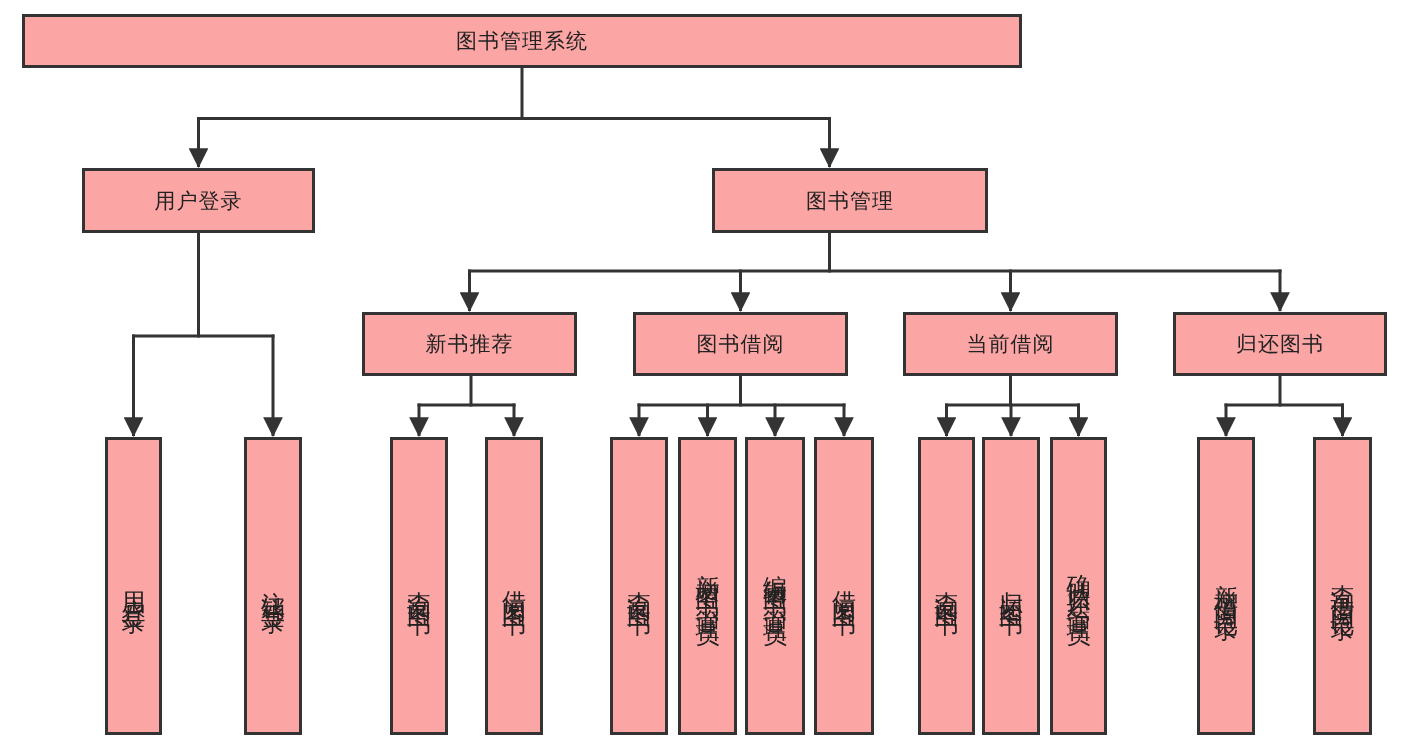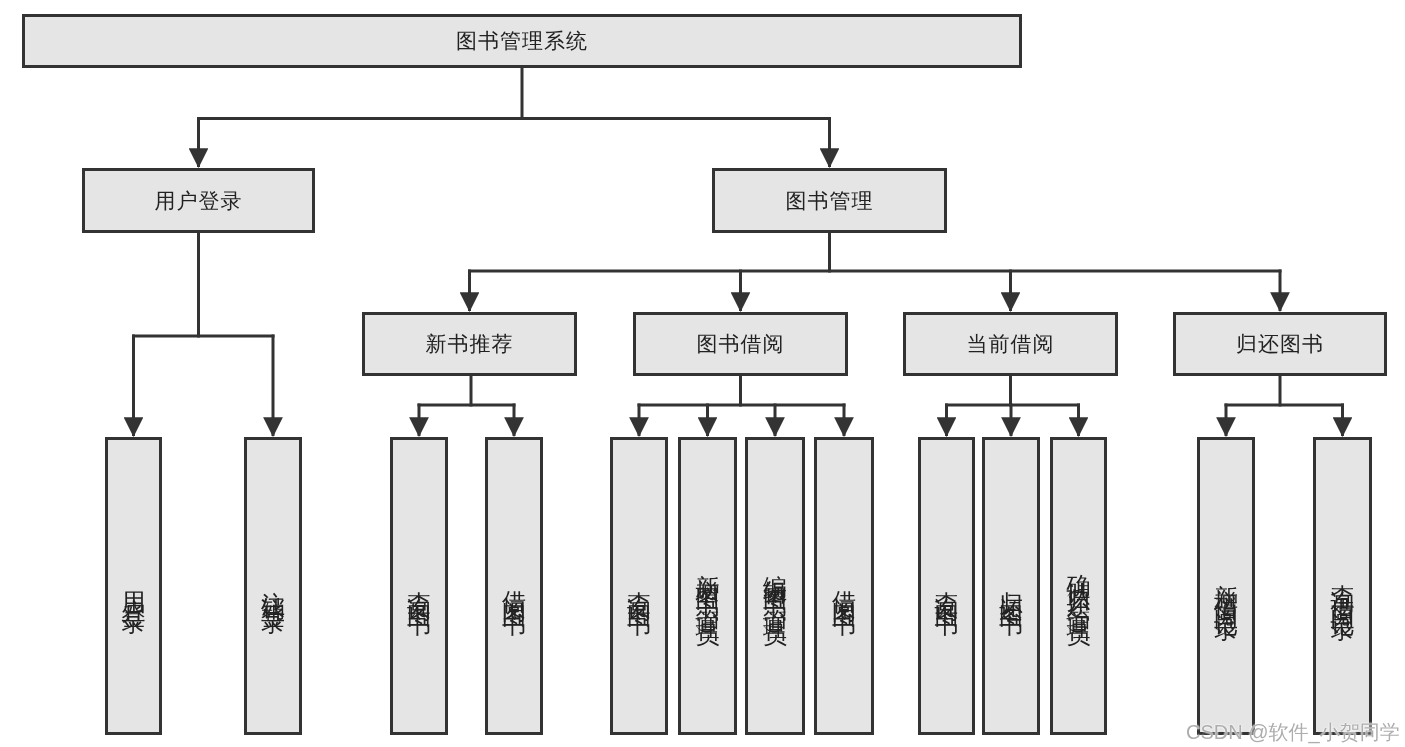--- a/index.html
+++ b/index.html
@@ -13,21 +13,21 @@
   }
   .connectors {
     position: absolute;
     left: 0; top: 0;
     width: 1405px; height: 747px;
   }
   .node, .leaf {
     position: absolute;
     box-sizing: border-box;
     border: 3px solid #333333;
-    background: #e5e5e5;
+    background: #fca5a5;
     display: flex;
     align-items: center;
     justify-content: center;
     color: #222222;
   }
   .node { font-size: 21px; letter-spacing: 1px; }
   .leaf { font-size: 24px; }
   .vlabel {
     writing-mode: vertical-rl;
     text-orientation: mixed;
@@ -113,21 +113,21 @@
     </g>
   </svg>
 
   <div class="node" style="left:22px; top:14px; width:1000px; height:54px;">
     <span>图书管理系统</span>
   </div>
 
   <div class="node" style="left:82px; top:168px; width:233px; height:65px;">
     <span>用户登录</span>
   </div>
-  <div class="node" style="left:712px; top:168px; width:235px; height:65px;">
+  <div class="node" style="left:712px; top:168px; width:276px; height:65px;">
     <span>图书管理</span>
   </div>
 
   <div class="node" style="left:362px; top:312px; width:215px; height:64px;text-align:right;">
     <span>新书推荐</span>
   </div>
   <div class="node" style="left:633px; top:312px; width:215px; height:64px;">
     <span>图书借阅</span>
   </div>
   <div class="node" style="left:903px; top:312px; width:215px; height:64px;">
@@ -174,15 +174,14 @@
     <span class="vlabel">确认归还（管理员）</span>
   </div>
 
   <div class="leaf" style="left:1197px; top:437px; width:58px; height:298px;">
     <span class="vlabel">新增借阅记录</span>
   </div>
   <div class="leaf" style="left:1313px; top:437px; width:59px; height:298px;">
     <span class="vlabel">查询借阅记录</span>
   </div>
 
-  <div class="watermark">CSDN @软件_小贺同学</div>
 
 </div>
 
 </body></html>

